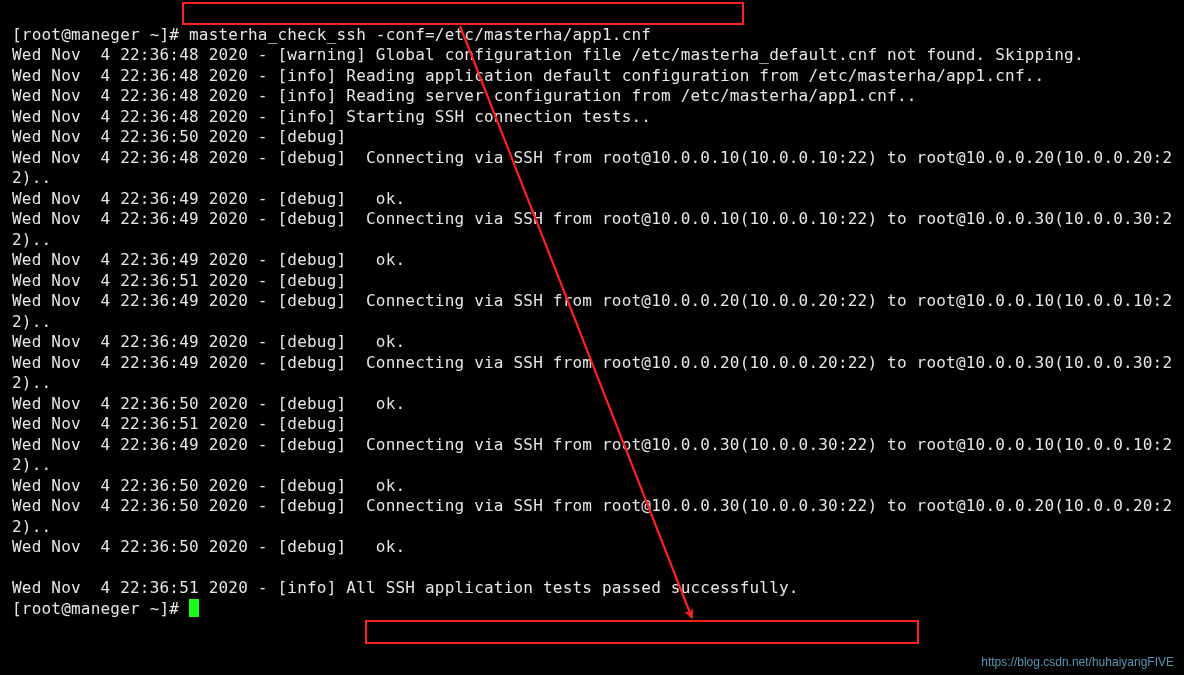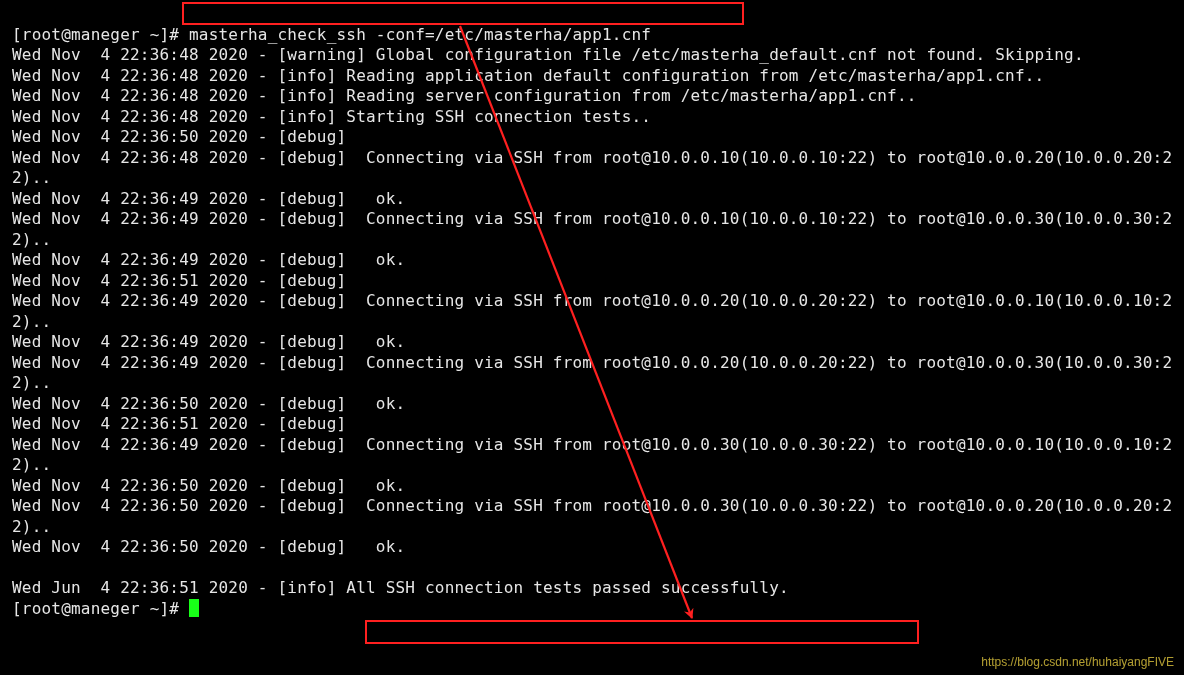--- a/index.html
+++ b/index.html
@@ -33,21 +33,21 @@
   .highlight-box {
     position: absolute;
     border: 2px solid #ff2020;
     box-sizing: border-box;
     pointer-events: none;
   }
   .watermark {
     position: absolute;
     bottom: 6px;
     right: 10px;
-    color: #fde047;
+    color: #7dd3fc;
     font-size: 12px;
     font-family: Arial, sans-serif;
     opacity: 0.7;
     pointer-events: none;
   }
   svg.arrow {
     position: absolute;
     left: 0;
     top: 0;
     width: 1184px;
@@ -72,21 +72,21 @@
 Wed Nov  4 22:36:51 2020 - [debug] 
 Wed Nov  4 22:36:49 2020 - [debug]  Connecting via SSH from root@10.0.0.20(10.0.0.20:22) to root@10.0.0.10(10.0.0.10:22)..
 Wed Nov  4 22:36:49 2020 - [debug]   ok.
 Wed Nov  4 22:36:49 2020 - [debug]  Connecting via SSH from root@10.0.0.20(10.0.0.20:22) to root@10.0.0.30(10.0.0.30:22)..
 Wed Nov  4 22:36:50 2020 - [debug]   ok.
 Wed Nov  4 22:36:51 2020 - [debug] 
 Wed Nov  4 22:36:49 2020 - [debug]  Connecting via SSH from root@10.0.0.30(10.0.0.30:22) to root@10.0.0.10(10.0.0.10:22)..
 Wed Nov  4 22:36:50 2020 - [debug]   ok.
 Wed Nov  4 22:36:50 2020 - [debug]  Connecting via SSH from root@10.0.0.30(10.0.0.30:22) to root@10.0.0.20(10.0.0.20:22)..
 Wed Nov  4 22:36:50 2020 - [debug]   ok.</div>
-<span><span>Wed Jun  4 22:36:51 2020 - [info] </span><span>All SSH connection tests passed successfully.</span></span>
+<span><span>Wed Nov  4 22:36:51 2020 - [info] </span><span>All SSH application tests passed successfully.</span></span>
 <span><span>[root@maneger ~]# </span><span class="cursor"></span></span>
 </div>
 
 <div id="hbox1" class="highlight-box" style="left: 182px; top: 2px; width: 562px; height: 23px;"></div>
 <div id="hbox2" class="highlight-box" style="left: 365px; top: 620px; width: 554px; height: 24px;"></div>
 
 <svg class="arrow">
   <defs>
     <marker id="ah" markerWidth="12" markerHeight="12" refX="9" refY="5" orient="auto" markerUnits="userSpaceOnUse">
       <path d="M0,0 L10,5 L0,10 L3,5 Z" fill="#ff2020"></path>

